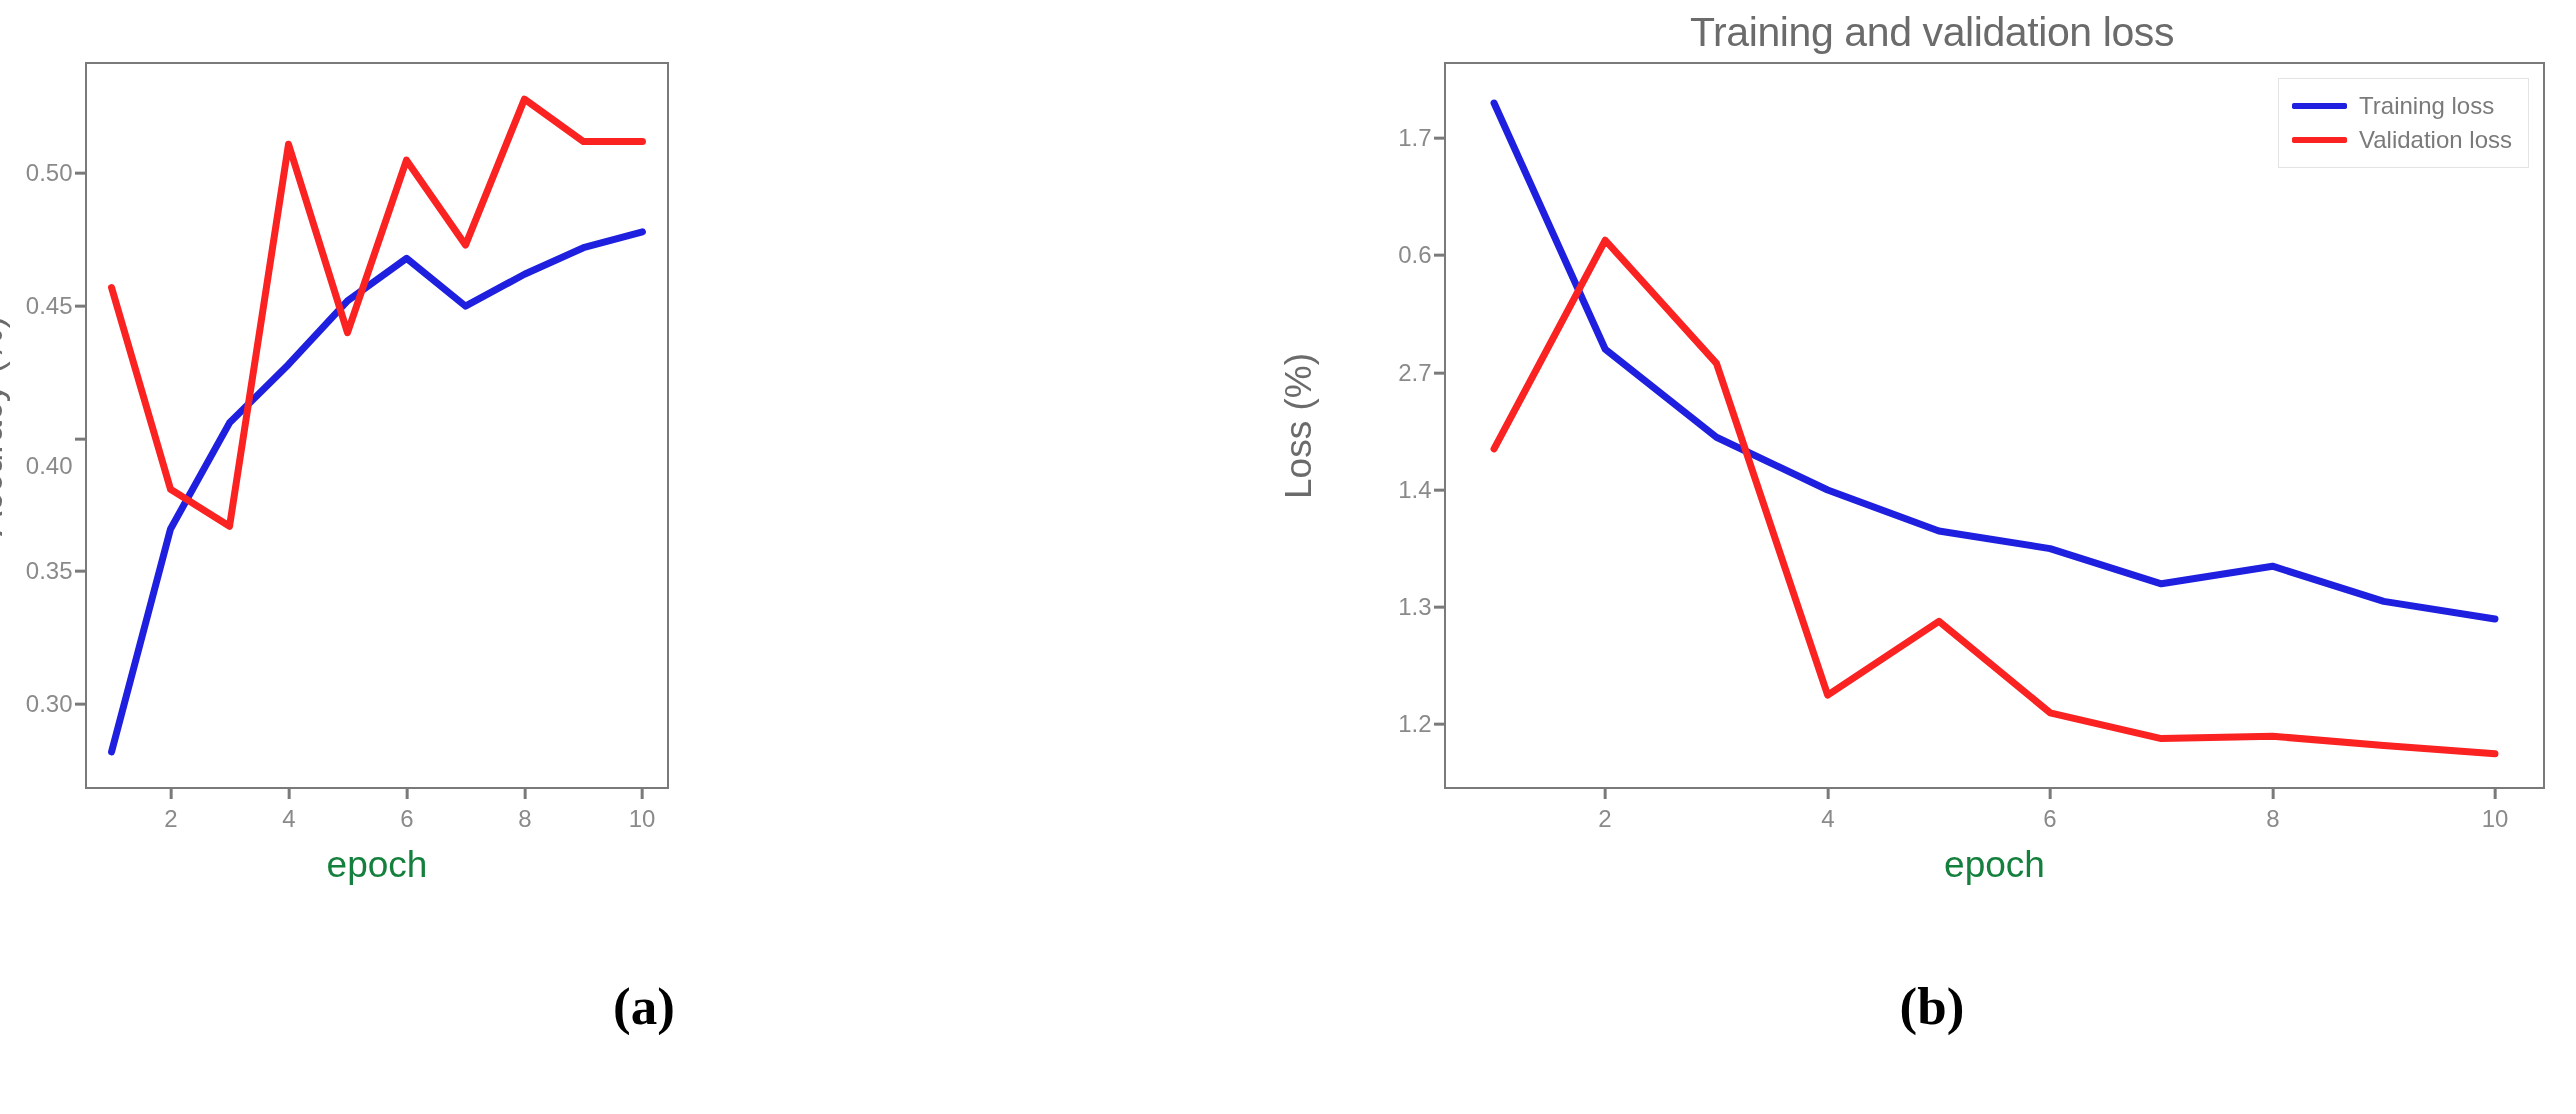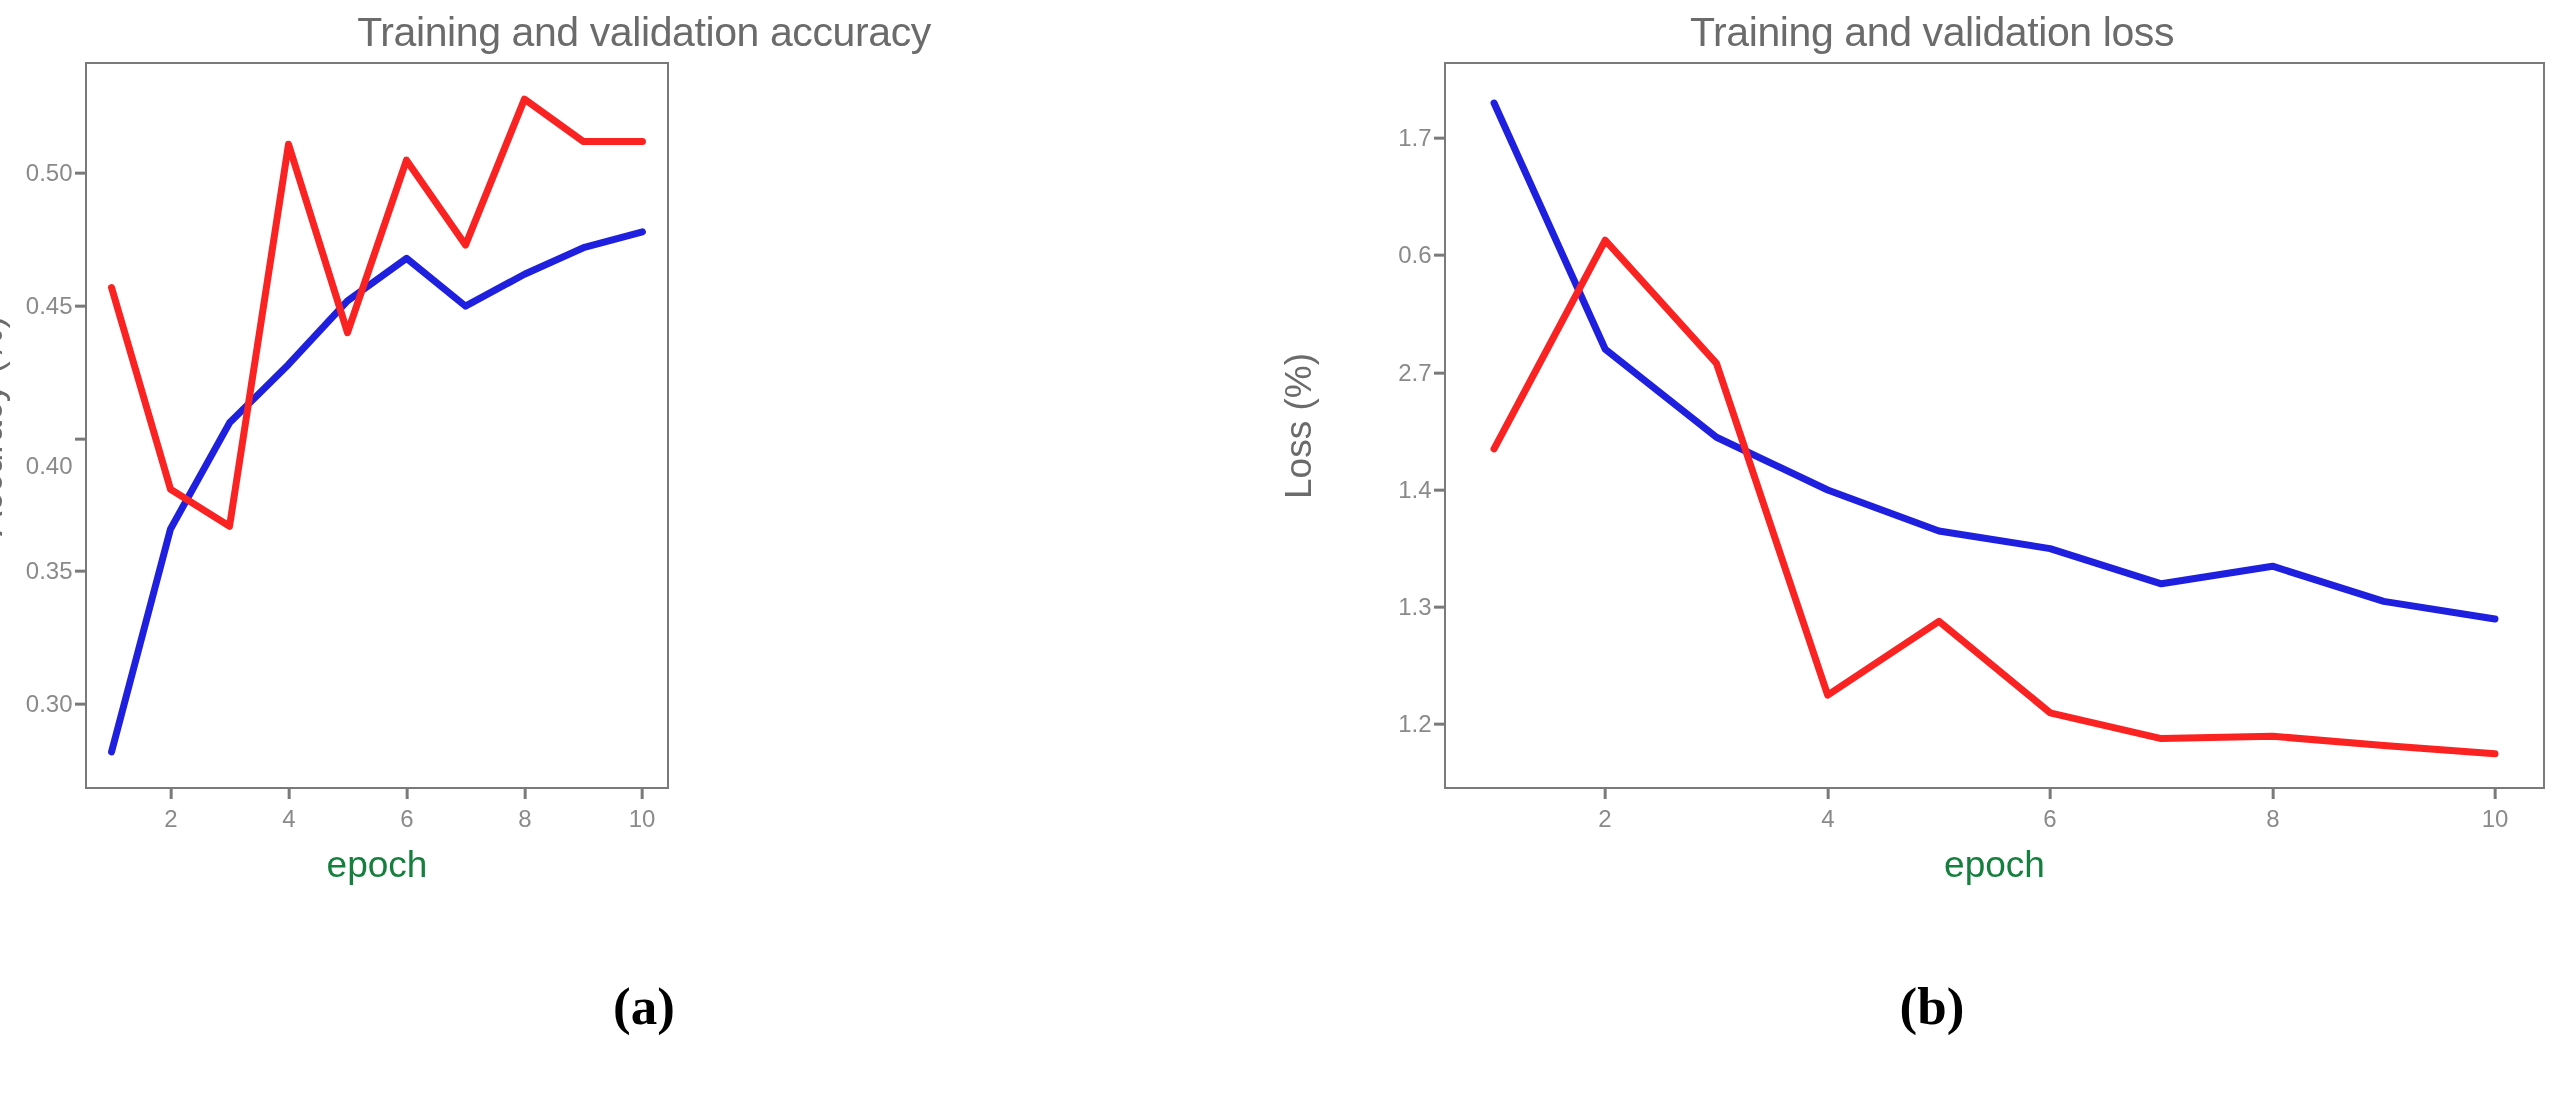--- a/index.html
+++ b/index.html
@@ -59,21 +59,20 @@
   }
   .subcaption-a{left:0;width:1288px;top:976px;}
   .subcaption-b{left:1288px;width:1288px;top:976px;}
 </style>
 </head>
 <body>
 
 <div class="figure">
 
   <div class="panel panel-a">
-    <div class="chart-title">Training and validation accuracy</div>
 
     <div class="plot-wrap plot-a">
       <div class="axes"></div>
       <svg class="svg-layer" id="svg-a" viewBox="0 0 655 815" preserveAspectRatio="none">
           <polyline points="29.77,773.36 95.93,523.50 162.10,404.53 228.26,339.09 294.42,267.70 360.58,220.11 426.74,273.65 492.90,237.96 559.07,208.21 625.23,190.36" fill="none" stroke="#1f1fe0" stroke-width="7" stroke-linejoin="round" stroke-linecap="round" vector-effect="non-scaling-stroke"></polyline>
           <polyline points="29.77,252.83 95.93,478.89 162.10,520.53 228.26,92.21 294.42,303.39 360.58,110.05 426.74,205.24 492.90,41.64 559.07,89.23 625.23,89.23" fill="none" stroke="#fb2222" stroke-width="7" stroke-linejoin="round" stroke-linecap="round" vector-effect="non-scaling-stroke"></polyline>
         </svg>
       <div id="yticks-a">
           <div class="ytick-label" style="top: 642px;">0.30</div>
           <div class="ytick-mark" style="top: 642px;"></div>
@@ -138,19 +137,29 @@
         <div class="xtick-mark" style="left: 606px;"></div>
         <div class="xtick-label" style="left: 829px;">8</div>
         <div class="xtick-mark" style="left: 829px;"></div>
         <div class="xtick-label" style="left: 1051px;">10</div>
         <div class="xtick-mark" style="left: 1051px;"></div>
       </div>
 
     <div class="xlabel">epoch</div>
     <div class="ylabel ylabel-b">Loss (%)</div>
 
+    <div class="legend legend-b">
+      <div class="legend-row">
+        <span class="legend-swatch" id="sw-b0" style="background: rgb(31, 31, 224);"></span>
+        <span class="legend-text">Training loss</span>
+      </div>
+      <div class="legend-row">
+        <span class="legend-swatch" id="sw-b1" style="background: rgb(251, 34, 34);"></span>
+        <span class="legend-text">Validation loss</span>
+      </div>
+    </div>
   </div>
 
   <div class="subcaption subcaption-a">(a)</div>
   <div class="subcaption subcaption-b">(b)</div>
 
 </div>
 
 
 </body></html>

